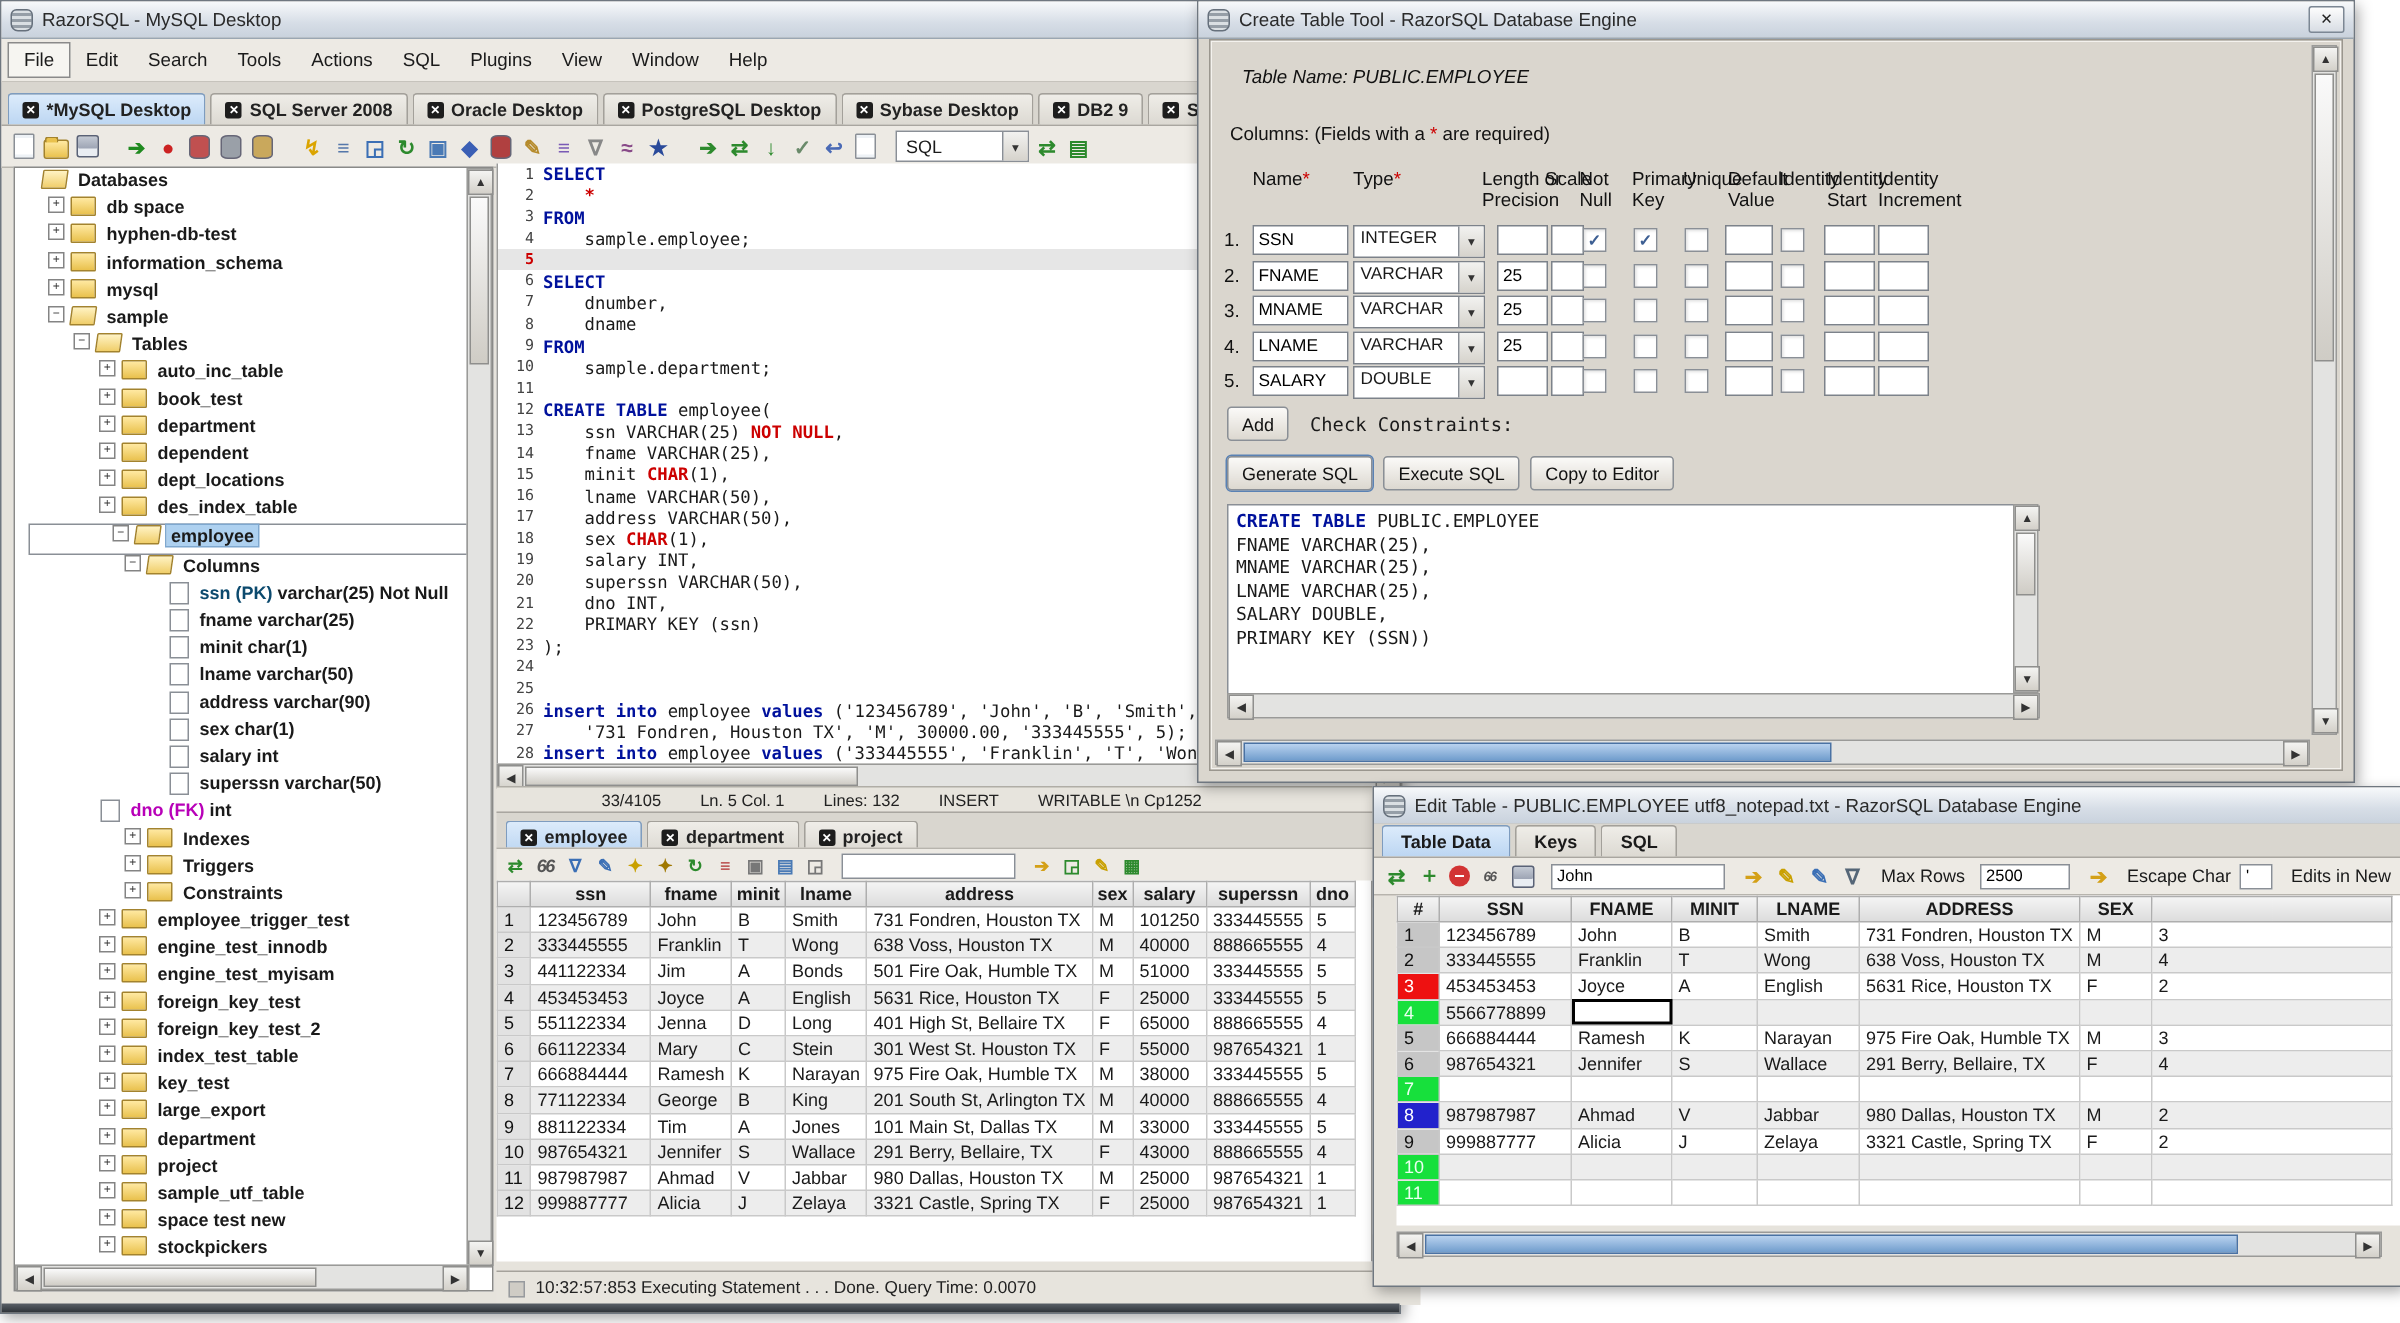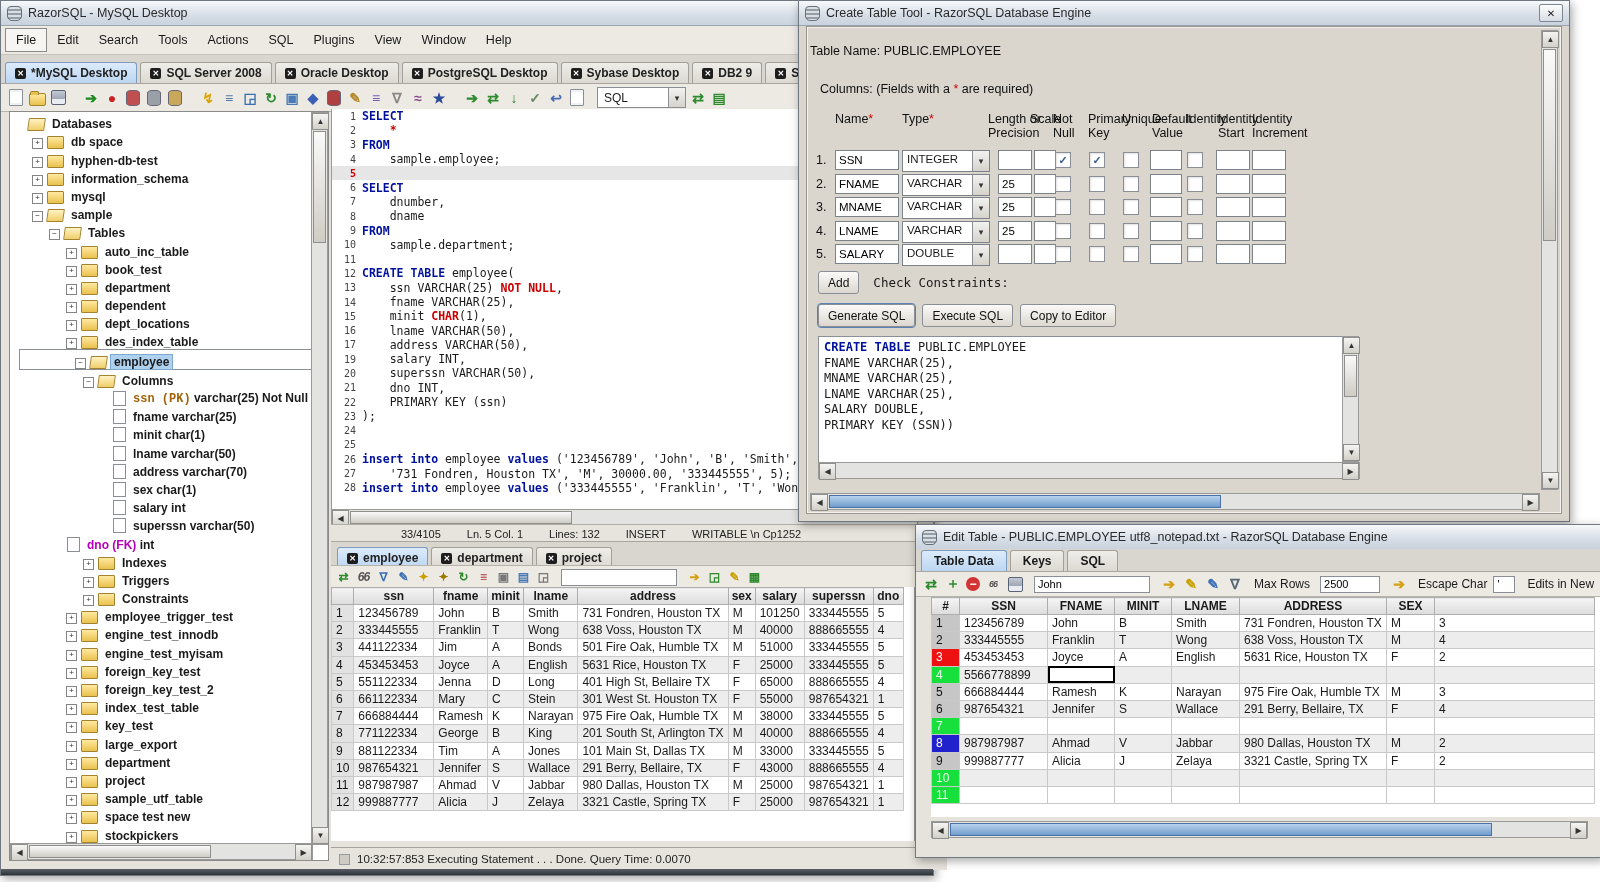--- a/index.html
+++ b/index.html
@@ -42,28 +42,28 @@
           display:flex;align-items:center;justify-content:center;flex:0 0 auto;}
   .sb-h{flex-direction:row;height:15px;}
   .sb-h .ar{width:15px;height:100%;}
   .sb-v{flex-direction:column;width:15px;}
   .sb-v .ar{height:15px;width:100%;}
   .thumb{background:linear-gradient(#fafafa,#cfccc5);border:1px solid #8f8f8d;}
   .thumb.blue{background:linear-gradient(#b9d2ef,#6f9ccc);border:1px solid #4a72a4;}
   
   .treepanel{position:absolute;left:8px;top:110px;width:318px;height:748px;background:#fff;border:1px solid #8a8a88;}
   .treebody{position:absolute;inset:1px 16px 16px 1px;overflow:hidden;}
-  .trow{height:18.2px;display:flex;align-items:flex-end;gap:4px;white-space:nowrap;font-weight:600;font-size:12px;}
+  .trow{height:18.2px;display:flex;align-items:flex-start;gap:4px;white-space:nowrap;font-weight:600;font-size:12px;}
   .tg{width:9px;height:9px;border:1px solid #848484;background:#fff;font-size:8px;line-height:7px;text-align:center;color:#333;flex:0 0 auto;font-weight:400;}
   .tico-f{width:11px;height:13px;background:#fff;border:1px solid #8a8f96;flex:0 0 auto;}
   .tico-fo,.tico-fop{width:15px;height:11px;background:linear-gradient(#ffe9a2,#e9c14d);border:1px solid #a3832e;border-radius:1px;flex:0 0 auto;position:relative;}
   .tico-fop{transform:skewX(-8deg);background:linear-gradient(#fff3c4,#f0ce6a);}
   .tlabel{padding:0 3px;}
   .trow.sel .tlabel{background:#aed1f0;outline:1px solid #7fa8cf;}
-  .pk{color:#a16207;font-family:Liberation Mono, monospace;}
+  .pk{color:#0c4a6e;}
   .fk{color:#b800b8;}
   
   .editor{position:absolute;left:330px;top:108px;width:602px;height:400px;background:#fff;border-left:1px solid #9a9a98;overflow:hidden;
           font-family:"DejaVu Sans Mono",monospace;font-size:11.5px;}
   .eline{height:14.3px;display:flex;align-items:center;white-space:pre;}
   .eline.hl{background:#e6e6e6;}
   .lnum{width:24px;flex:0 0 auto;text-align:right;padding-right:6px;font-size:10px;color:#444;}
   .eline.hl .lnum{color:#cc0000;font-weight:700;}
   .k{color:#00119c;font-weight:700;}
   .r{color:#cc0000;font-weight:700;}
@@ -313,21 +313,21 @@
           <span class="tlabel"><span>minit char(1)</span></span>
         </div>
         <div class="trow" style="padding-left: 89px;">
           <span style="width: 9px;"></span>
           <span class="tico-f"></span>
           <span class="tlabel"><span>lname varchar(50)</span></span>
         </div>
         <div class="trow" style="padding-left: 89px;">
           <span style="width: 9px;"></span>
           <span class="tico-f"></span>
-          <span class="tlabel"><span>address varchar(70)</span></span>
+          <span class="tlabel"><span>address varchar(90)</span></span>
         </div>
         <div class="trow" style="padding-left: 89px;">
           <span style="width: 9px;"></span>
           <span class="tico-f"></span>
           <span class="tlabel"><span>sex char(1)</span></span>
         </div>
         <div class="trow" style="padding-left: 89px;">
           <span style="width: 9px;"></span>
           <span class="tico-f"></span>
           <span class="tlabel"><span>salary int</span></span>
@@ -447,20 +447,21 @@
       <div class="eline"><span class="lnum">8</span><span><span>    dname</span></span></div>
       <div class="eline"><span class="lnum">9</span><span><span class="k">FROM</span></span></div>
       <div class="eline"><span class="lnum">10</span><span><span>    sample.department;</span></span></div>
       <div class="eline"><span class="lnum">11</span><span></span></div>
       <div class="eline"><span class="lnum">12</span><span><span class="k">CREATE TABLE</span><span> employee(</span></span></div>
       <div class="eline"><span class="lnum">13</span><span><span>    ssn VARCHAR(25) </span><span class="r">NOT NULL</span><span>,</span></span></div>
       <div class="eline"><span class="lnum">14</span><span><span>    fname VARCHAR(25),</span></span></div>
       <div class="eline"><span class="lnum">15</span><span><span>    minit </span><span class="r">CHAR</span><span>(1),</span></span></div>
       <div class="eline"><span class="lnum">16</span><span><span>    lname VARCHAR(50),</span></span></div>
       <div class="eline"><span class="lnum">17</span><span><span>    address VARCHAR(50),</span></span></div>
+      <div class="eline"><span class="lnum">18</span><span><span>    sex </span><span class="r">CHAR</span><span>(1),</span></span></div>
       <div class="eline"><span class="lnum">19</span><span><span>    salary INT,</span></span></div>
       <div class="eline"><span class="lnum">20</span><span><span>    superssn VARCHAR(50),</span></span></div>
       <div class="eline"><span class="lnum">21</span><span><span>    dno INT,</span></span></div>
       <div class="eline"><span class="lnum">22</span><span><span>    PRIMARY KEY (ssn)</span></span></div>
       <div class="eline"><span class="lnum">23</span><span><span>);</span></span></div>
       <div class="eline"><span class="lnum">24</span><span></span></div>
       <div class="eline"><span class="lnum">25</span><span></span></div>
       <div class="eline"><span class="lnum">26</span><span><span class="k">insert into</span><span> employee </span><span class="k">values</span><span> ('123456789', 'John', 'B', 'Smith',</span></span></div>
       <div class="eline"><span class="lnum">27</span><span><span>    '731 Fondren, Houston TX', 'M', 30000.00, '333445555', 5);</span></span></div>
       <div class="eline"><span class="lnum">28</span><span><span class="k">insert into</span><span> employee </span><span class="k">values</span><span> ('333445555', 'Franklin', 'T', 'Wong</span></span></div>
@@ -698,21 +699,21 @@
   <div class="botband"></div>
 </div>
 
 <div class="win" id="create-window" style="left:798px;top:0;width:770px;height:520px;background:#dad6ce;">
   <div class="tbar">
     <span class="dbico"></span>
     <span>Create Table Tool - RazorSQL Database Engine</span>
     <span class="xbtn">✕</span>
   </div>
   <div class="cwcontent">
-    <div class="lab" style="left:2px;top:16px;">Table Name: PUBLIC.EMPLOYEE</div>
+    <div class="lab" style="left:20px;top:16px;font-style:italic;">Table Name: PUBLIC.EMPLOYEE</div>
     <div class="lab" style="left:12px;top:54px;"><span>Columns: (Fields with a </span><span class="red">*</span><span> are required)</span></div>
     <div id="ct-headers">
         <div class="chead" style="left: 27px; top: 84px; width: 60px;">Name<span class="red">*</span></div>
         <div class="chead" style="left: 94px; top: 84px; width: 60px;">Type<span class="red">*</span></div>
         <div class="chead" style="left: 180px; top: 84px; width: 62px;">Length or Precision</div>
         <div class="chead" style="left: 222px; top: 84px; width: 40px;">Scale</div>
         <div class="chead" style="left: 245px; top: 84px; width: 44px;">Not Null</div>
         <div class="chead" style="left: 280px; top: 84px; width: 50px;">Primary Key</div>
         <div class="chead" style="left: 314px; top: 84px; width: 46px;">Unique</div>
         <div class="chead" style="left: 344px; top: 84px; width: 48px;">Default Value</div>

